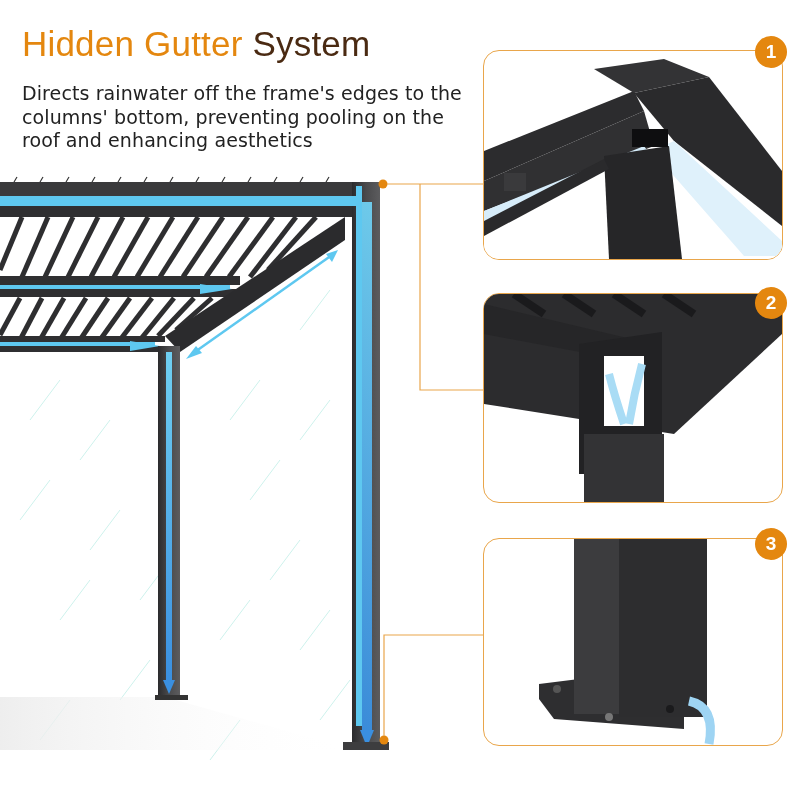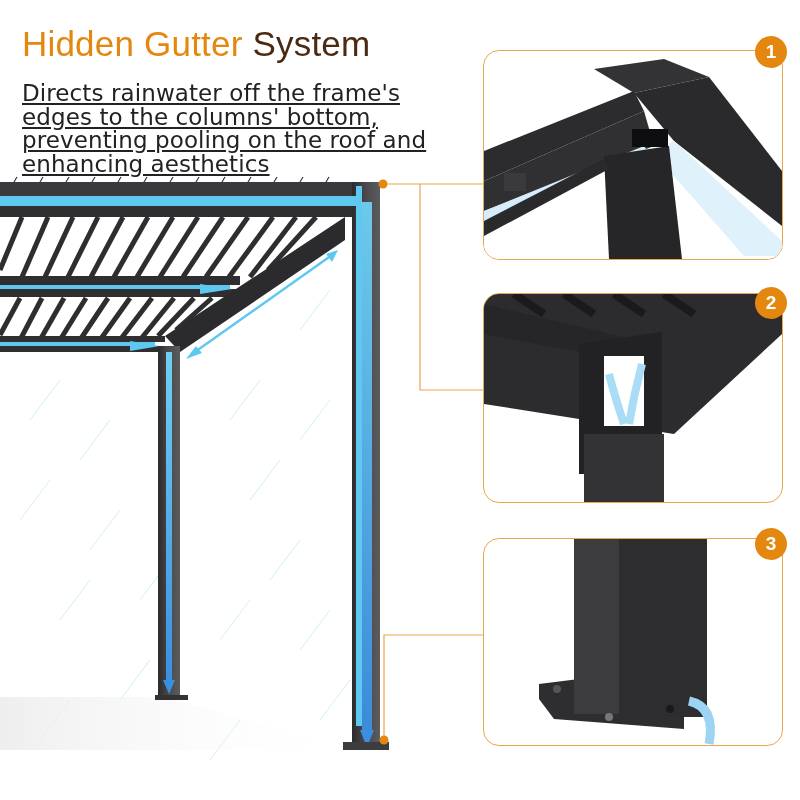--- a/index.html
+++ b/index.html
@@ -2,22 +2,22 @@
 <html><head>
 <meta charset="utf-8">
 <style>
   html, body { margin: 0; padding: 0; }
   body { width: 800px; height: 800px; background: #ffffff; position: relative; overflow: hidden;
          font-family: "Liberation Sans", "DejaVu Sans", sans-serif; }
   .title { position: absolute; left: 22px; top: 24px; font-size: 35px; font-weight: 400; letter-spacing: 0.2px;
            font-family: "Liberation Sans", sans-serif; white-space: nowrap; }
   .title .accent { color: #e4870f; }
   .title .dark { color: #4a2a12; }
-  .desc { position: absolute; left: 22px; top: 82px; width: 450px; font-size: 23px; line-height: 23.5px;
-          color: #222222; font-family: "DejaVu Sans", sans-serif; letter-spacing: 0.1px; text-decoration: underline; }
+  .desc { position: absolute; left: 22px; top: 82px; width: 450px; font-size: 19px; line-height: 23.5px;
+          color: #222222; font-family: "DejaVu Sans", sans-serif; letter-spacing: 0.1px; }
   .scene { position: absolute; left: 0; top: 0; width: 800px; height: 800px; }
   .panel { position: absolute; left: 483px; width: 298px; border: 1.5px solid #e9a64b; border-radius: 16px;
            background: #ffffff; overflow: hidden; }
   .panel svg { display: block; }
   .badge { position: absolute; width: 32px; height: 32px; border-radius: 50%; background: #e4870f;
            color: #ffffff; font-weight: 700; font-size: 19px; line-height: 32px; text-align: center;
            font-family: "Liberation Sans", sans-serif; }
 </style>
 </head>
 <body>

